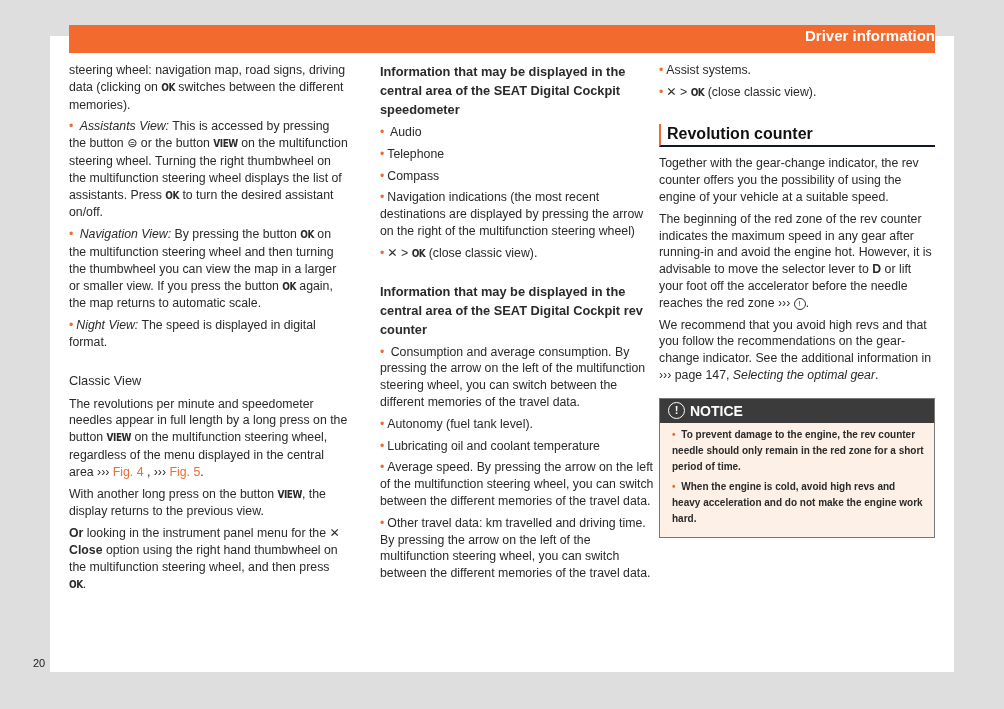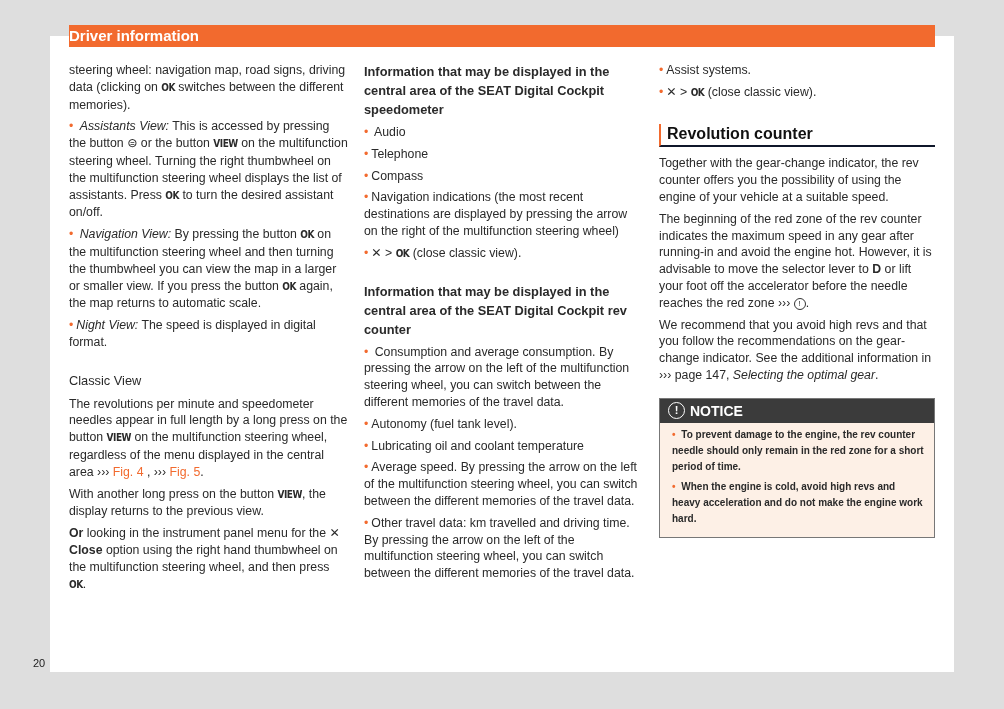--- a/index.html
+++ b/index.html
@@ -4,29 +4,29 @@
 <style>
   html, body { margin: 0; padding: 0; }
   body {
     width: 1004px; height: 709px; background: #dedede; position: relative; overflow: hidden;
     font-family: "Liberation Sans", "DejaVu Sans", sans-serif; color: #2a2a2a;
   }
   .page {
     position: absolute; left: 50px; top: 36px; width: 904px; height: 636px; background: #ffffff;
   }
   .header-bar {
-    position: absolute; left: 69px; top: 25px; width: 866px; height: 22px; background: #f26a2e;
-    color: #fff; text-align: left; font-size: 15px; line-height: 22px; font-weight: bold;
+    position: absolute; left: 69px; top: 25px; width: 866px; height: 28px; background: #f26a2e;
+    color: #fff; text-align: right; font-size: 15px; line-height: 22px; font-weight: bold;
   }
   .page-number {
     position: absolute; left: 33px; top: 657px; font-size: 11px; color: #222;
   }
   .col { position: absolute; top: 62px; font-size: 12.3px; line-height: 16.8px; }
   .col1 { left: 69px; width: 280px; }
-  .col2 { left: 364px; width: 276px; }
+  .col2 { left: 380px; width: 276px; }
   .col3 { left: 659px; width: 276px; }
   p { margin: 0 0 5px 0; }
   .bullet { color: #f26a2e; margin-right: 3px; }
   .em { font-style: italic; }
   .btn { font-family: "DejaVu Sans Condensed", "DejaVu Sans", sans-serif; font-weight: bold; font-size: 10px; letter-spacing: -0.5px; }
   .link { color: #f26a2e; }
   .sub-h { font-weight: bold; font-size: 12.8px; line-height: 19px; margin: 0 0 5px 0; }
   .classic-h { font-weight: normal; font-size: 12.8px; margin: 22px 0 6px 0; }
   .spacer { height: 14px; }
   .section-title {

